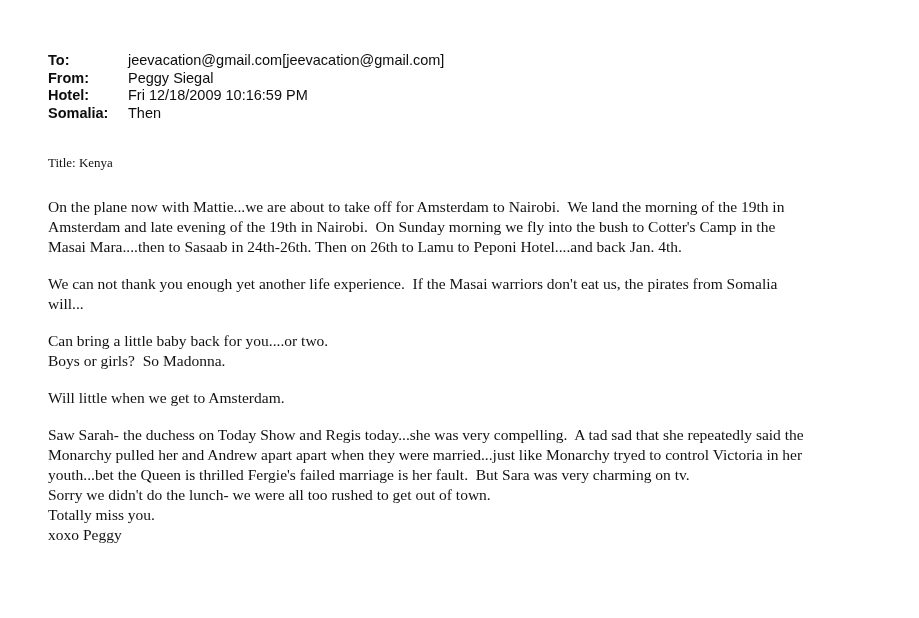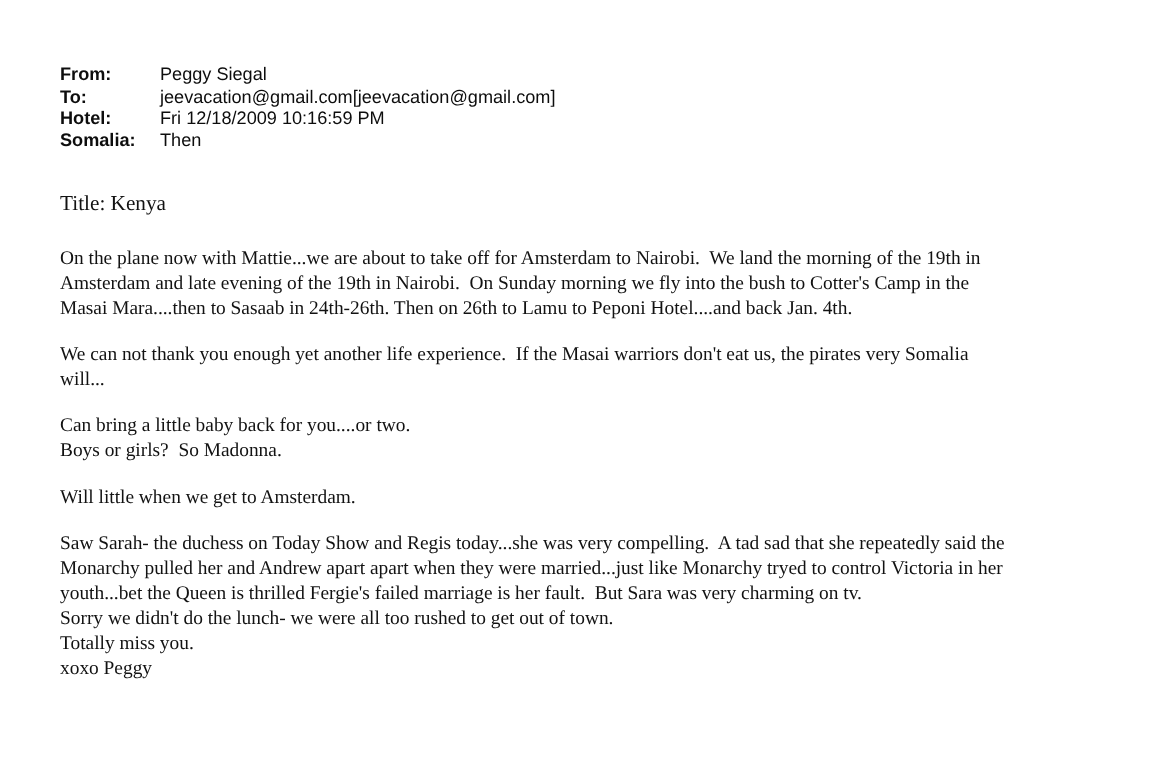--- a/index.html
+++ b/index.html
@@ -46,59 +46,59 @@
   .mail-body {
     font-family: "Liberation Serif", serif;
     font-size: 15.5px;
     line-height: 20px;
     color: #121212;
     width: 822px;
   }
   .mail-title {
     margin-top: 30px;
     margin-bottom: 24px;
-    font-size: 17px;
+    font-size: 13px;
     line-height: 21px;
     white-space: pre-wrap;
   }
   .para {
     margin: 0 0 17px 0;
     white-space: pre-wrap;
   }
 </style>
 </head>
 <body>
 
 <div class="page">
 
   <div class="mail-header">
     <div class="row">
+      <span class="label">To:</span>
+      <span class="value">jeevacation@gmail.com[jeevacation@gmail.com]</span>
+    </div>
+    <div class="row">
       <span class="label">From:</span>
       <span class="value">Peggy Siegal</span>
-    </div>
-    <div class="row">
-      <span class="label">To:</span>
-      <span class="value">jeevacation@gmail.com[jeevacation@gmail.com]</span>
     </div>
     <div class="row">
       <span class="label">Hotel:</span>
       <span class="value">Fri 12/18/2009 10:16:59 PM</span>
     </div>
     <div class="row">
       <span class="label">Somalia:</span>
       <span class="value">Then</span>
     </div>
   </div>
 
   <div class="mail-body">
     <div class="mail-title">Title: Kenya</div>
     <div class="para">On the plane now with Mattie...we are about to take off for Amsterdam to Nairobi.  We land the morning of the 19th in
 Amsterdam and late evening of the 19th in Nairobi.  On Sunday morning we fly into the bush to Cotter's Camp in the
 Masai Mara....then to Sasaab in 24th-26th. Then on 26th to Lamu to Peponi Hotel....and back Jan. 4th.</div>
-    <div class="para">We can not thank you enough yet another life experience.  If the Masai warriors don't eat us, the pirates very Somalia
+    <div class="para">We can not thank you enough yet another life experience.  If the Masai warriors don't eat us, the pirates from Somalia
 will...</div>
     <div class="para">Can bring a little baby back for you....or two.
 Boys or girls?  So Madonna.</div>
     <div class="para">Will little when we get to Amsterdam.</div>
     <div class="para">Saw Sarah- the duchess on Today Show and Regis today...she was very compelling.  A tad sad that she repeatedly said the
 Monarchy pulled her and Andrew apart apart when they were married...just like Monarchy tryed to control Victoria in her
 youth...bet the Queen is thrilled Fergie's failed marriage is her fault.  But Sara was very charming on tv.
 Sorry we didn't do the lunch- we were all too rushed to get out of town.
 Totally miss you.
 xoxo Peggy</div>

